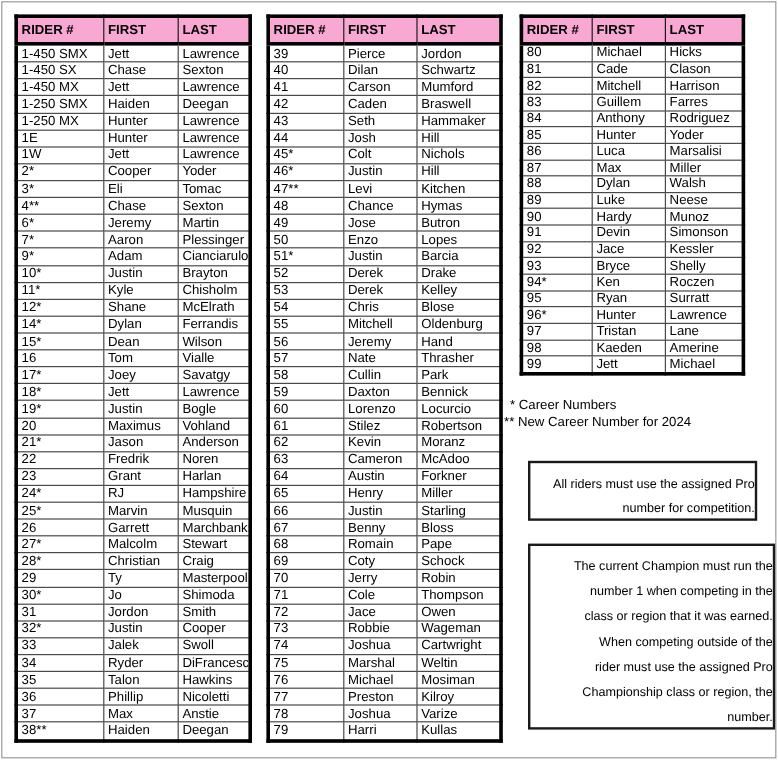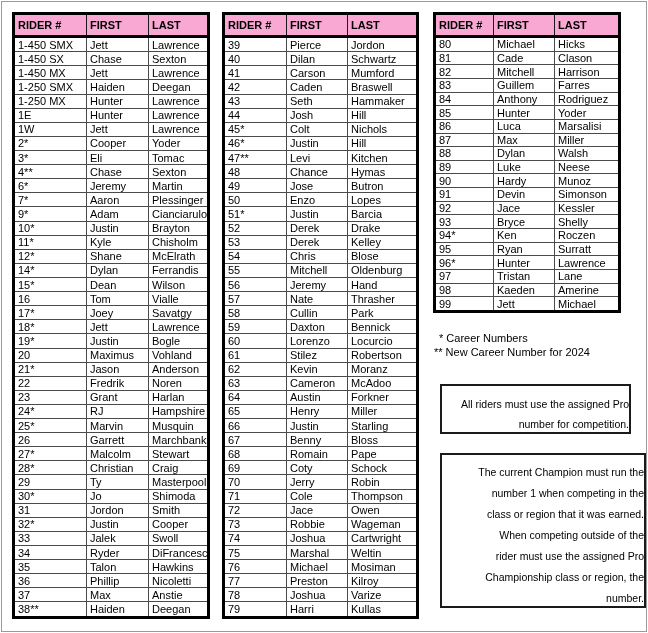--- a/index.html
+++ b/index.html
@@ -42,21 +42,21 @@
     vertical-align: middle;
     white-space: nowrap;
     overflow: hidden;
   }
   #table1 { left: 12px; top: 12px; width: 195px; height: 607px; }
   #table2 { left: 222px; top: 12px; width: 194px; height: 607px; }
   #table3 { left: 433px; top: 12px; width: 185px; height: 301px; }
 
   .legend {
     position: absolute;
-    left: 434px;
+    left: 420px;
     top: 331px;
     font-size: 11px;
     line-height: 14px;
     white-space: nowrap;
   }
   .legend .l1 { padding-left: 5px; }
 
   .info-box {
     position: absolute;
     border: 2px solid #1a1a1a;

